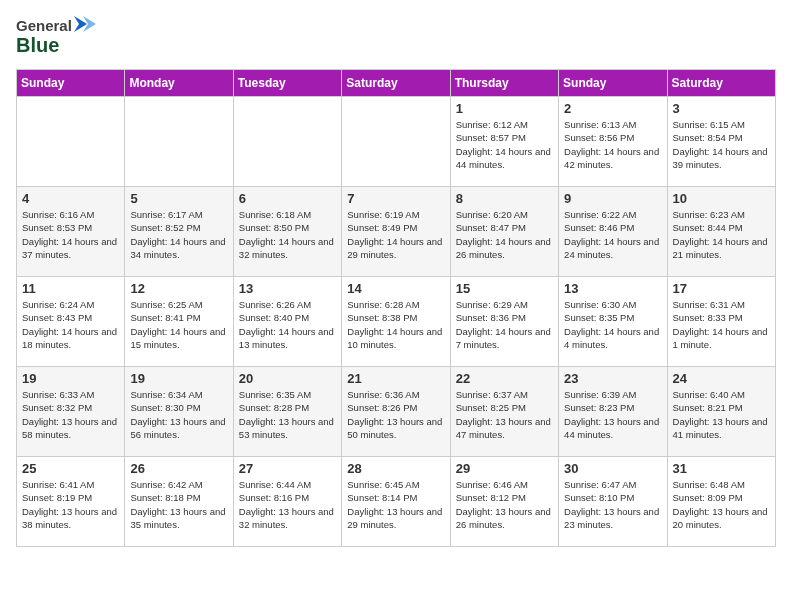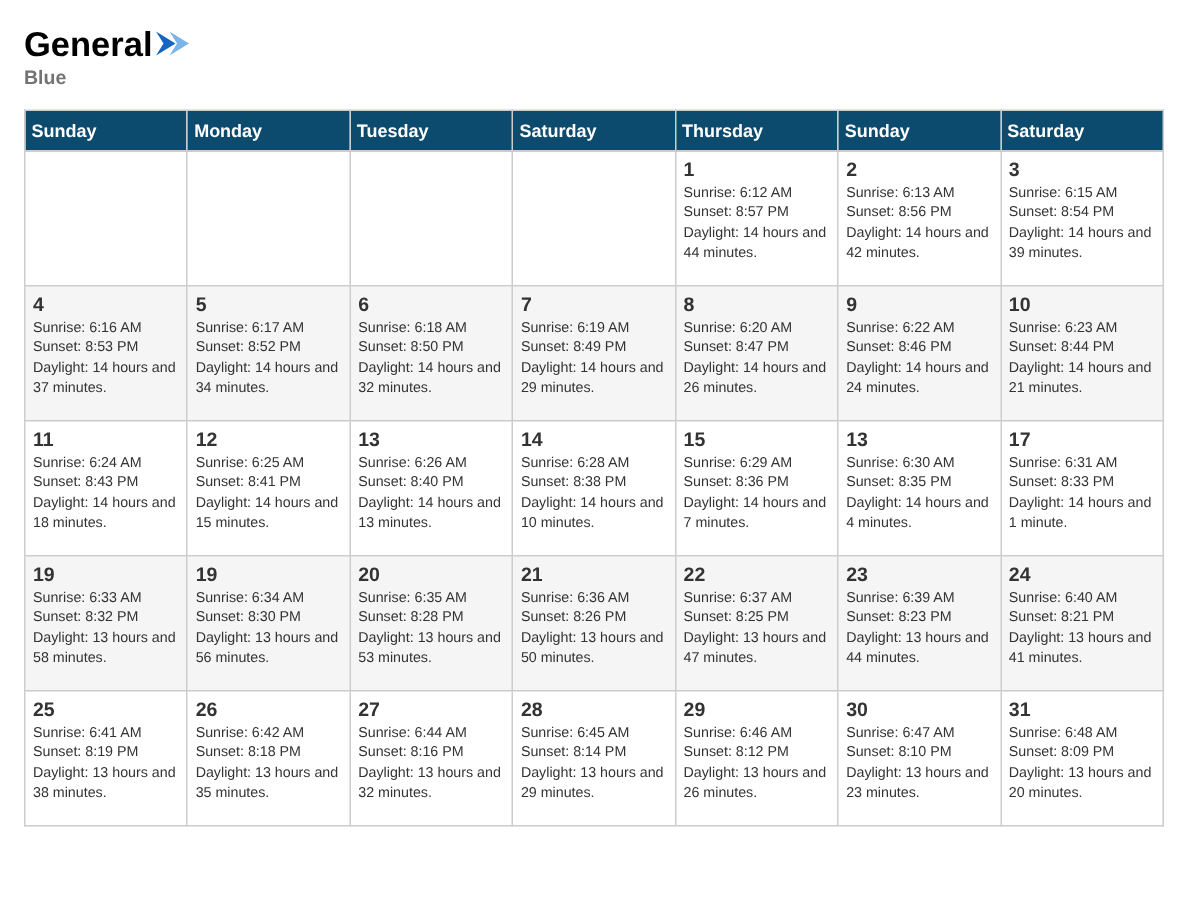--- a/index.html
+++ b/index.html
@@ -33,21 +33,21 @@
     .location-title {
       font-size: 16px;
       color: #555;
     }
     table {
       width: 100%;
       border-collapse: collapse;
       table-layout: fixed;
     }
     thead tr th {
-      background-color: #0c4a6e;
+      background-color: #a21caf;
       color: #fff;
       font-size: 12px;
       font-weight: bold;
       padding: 6px 4px;
       text-align: left;
       border: 1px solid #ccc;
     }
     tbody tr td {
       border: 1px solid #ccc;
       vertical-align: top;
@@ -74,28 +74,28 @@
     .empty-cell {
       background: #fff !important;
     }
   </style>
 </head>
 <body>
 
 <div class="header">
   <div class="logo">
   <div style="display:flex;align-items:center;gap:0;">
-    <span style="font-size:23px;font-weight:bold;color:#000000;">General</span>
+    <span style="font-size:15px;font-weight:bold;color:#404040;">General</span>
     <svg width="22" height="20" viewBox="0 0 22 20" style="margin-left:2px;margin-top:-2px;">
       <polygon points="0,2 13,10 0,18 5,10" fill="#1565c0"></polygon>
       <polygon points="9,2 22,10 9,18 14,10" fill="#7ab4e8"></polygon>
     </svg>
   </div>
   <div style="margin-top:0;">
-    <span style="font-size:13px;font-weight:bold;color:#737373;">Blue</span>
+    <span style="font-size:20px;font-weight:bold;color:#14532d;">Blue</span>
   </div>
 </div>
   <div class="title-section">
     <div class="month-title"></div>
     <div class="location-title"></div>
   </div>
 </div>
 
 <table>
   <thead>

